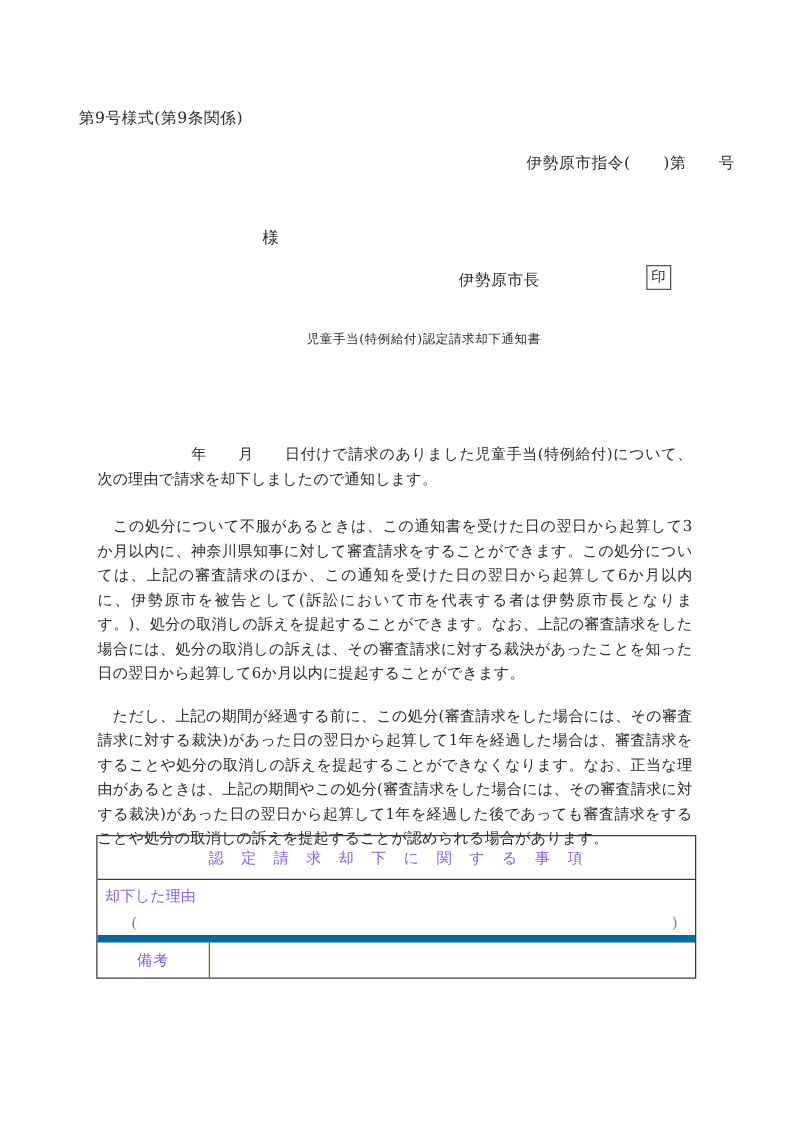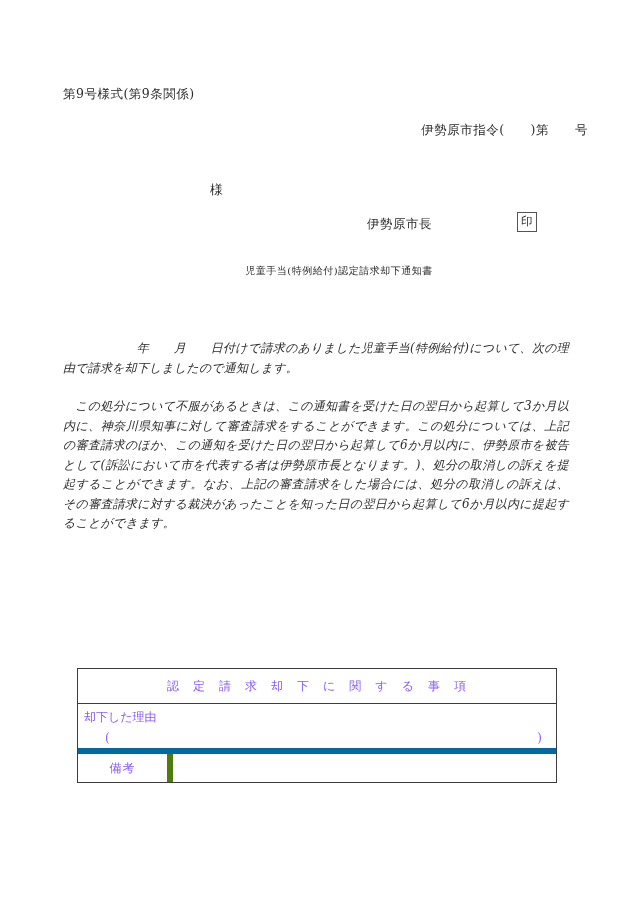--- a/index.html
+++ b/index.html
@@ -71,22 +71,21 @@
     position: absolute;
     left: 63px;
     top: 339px;
     width: 506px;
     font-size: 12px;
     line-height: 19.5px;
     text-align: justify;
     letter-spacing: 0.2px;
   }
   .body-text p {
-    margin: 0;
-    font-style: italic;
+    margin: 15px;
   }
   .body-text p.para-appeal {
     margin-top: 19px;
   }
   .notice-table {
     position: absolute;
     left: 77px;
     top: 668px;
     width: 478px;
     border: 1px solid #3c3c3c;
@@ -119,21 +118,21 @@
     display: flex;
     justify-content: space-between;
   }
   .t-remarks {
     height: 28px;
     display: flex;
     align-items: stretch;
   }
   .remarks-label-cell {
     width: 89px;
-    border-right: 6px solid #4d7c0f;
+    border-right: 1px solid #4d7c0f;
     display: flex;
     align-items: center;
     justify-content: center;
     letter-spacing: 1px;
     text-align: center;
   }
   .remarks-value-cell {
     flex: 1;
   }
 </style>
@@ -152,20 +151,21 @@
 
   <div class="sender-row">伊勢原市長</div>
 
   <div class="seal-box">印</div>
 
   <div class="doc-title">児童手当(特例給付)認定請求却下通知書</div>
 
   <div class="body-text">
     <p class="para-intro">　　　　　　年　　月　　日付けで請求のありました児童手当(特例給付)について、次の理由で請求を却下しましたので通知します。</p>
     <p class="para-appeal">　この処分について不服があるときは、この通知書を受けた日の翌日から起算して3か月以内に、神奈川県知事に対して審査請求をすることができます。この処分については、上記の審査請求のほか、この通知を受けた日の翌日から起算して6か月以内に、伊勢原市を被告として(訴訟において市を代表する者は伊勢原市長となります。)、処分の取消しの訴えを提起することができます。なお、上記の審査請求をした場合には、処分の取消しの訴えは、その審査請求に対する裁決があったことを知った日の翌日から起算して6か月以内に提起することができます。</p>
+    <p class="para-proviso">　ただし、上記の期間が経過する前に、この処分(審査請求をした場合には、その審査請求に対する裁決)があった日の翌日から起算して1年を経過した場合は、審査請求をすることや処分の取消しの訴えを提起することができなくなります。なお、正当な理由があるときは、上記の期間やこの処分(審査請求をした場合には、その審査請求に対する裁決)があった日の翌日から起算して1年を経過した後であっても審査請求をすることや処分の取消しの訴えを提起することが認められる場合があります。</p>
   </div>
 
   <div class="notice-table">
     <div class="t-header">認　定　請　求　却　下　に　関　す　る　事　項</div>
     <div class="t-reason">
       <span class="reason-label">却下した理由</span>
       <span class="paren-line">
         <span>(</span>
         <span>)</span>
       </span>

